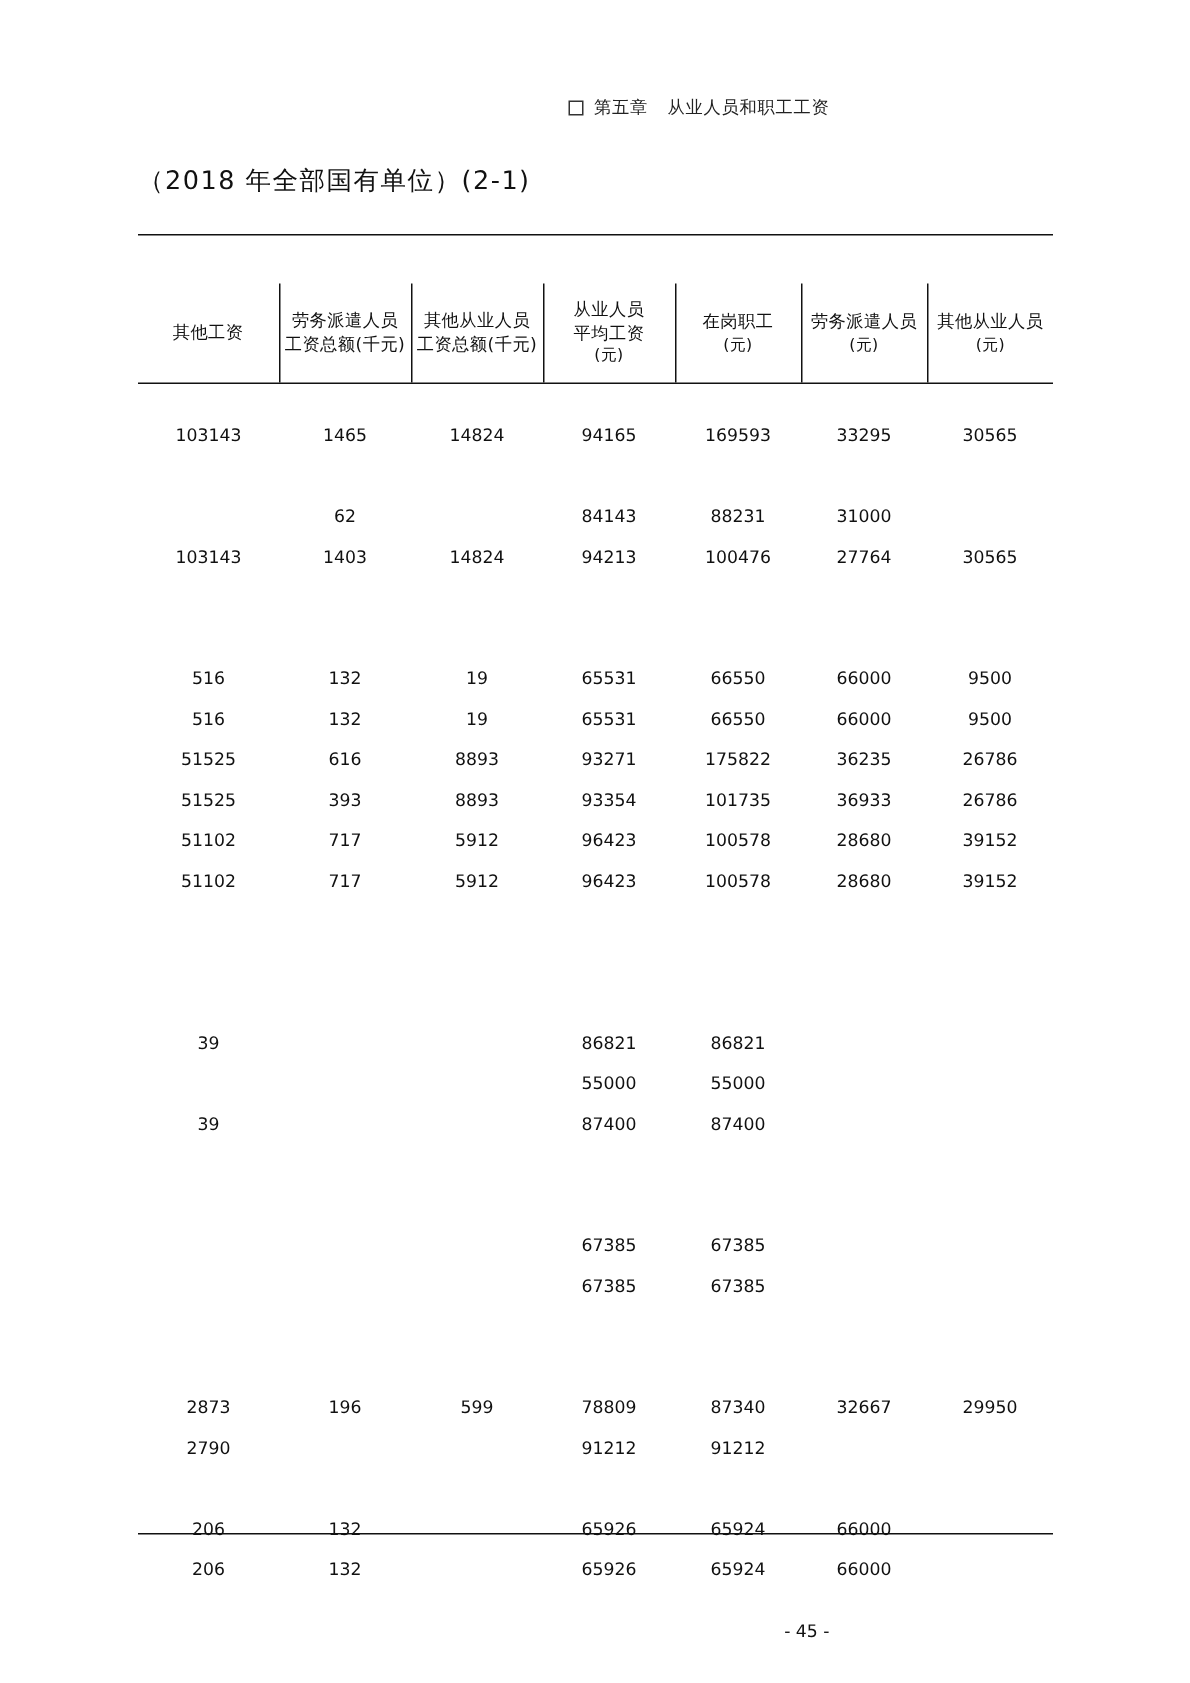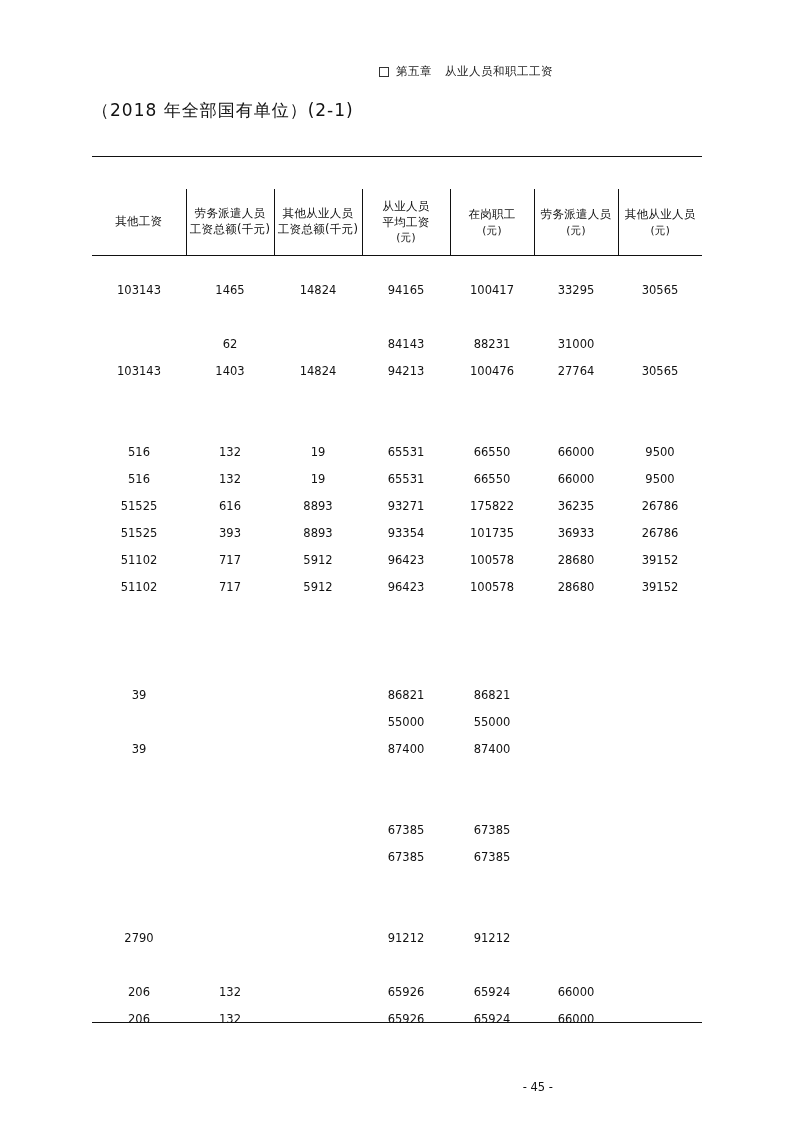--- a/index.html
+++ b/index.html
@@ -38,21 +38,21 @@
     display: inline-block;
     width: 8px;
     height: 8px;
     border: 1px solid #333;
     background: #fff;
   }
   .head-chapter { margin-right: 6px; }
 
   .title-line {
     position: absolute;
-    top: 99px;
+    top: 109px;
     left: 92px;
     font-size: 17px;
     letter-spacing: 1px;
     color: #111;
     font-family: "DejaVu Sans", "Liberation Sans", sans-serif;
   }
 
   
   .table-wrap {
     position: absolute;
@@ -211,21 +211,21 @@
           <td></td>
           <td></td>
         </tr>
       </thead>
       <tbody id="table-body">
           <tr>
             <td>103143</td>
             <td>1465</td>
             <td>14824</td>
             <td>94165</td>
-            <td>100417</td>
+            <td>169593</td>
             <td>33295</td>
             <td>30565</td>
           </tr>
           <tr class="gap">
             <td></td>
             <td></td>
             <td></td>
             <td></td>
             <td></td>
             <td></td>
@@ -387,20 +387,29 @@
           <tr class="gap-big">
             <td></td>
             <td></td>
             <td></td>
             <td></td>
             <td></td>
             <td></td>
             <td></td>
           </tr>
           <tr>
+            <td>2873</td>
+            <td>196</td>
+            <td>599</td>
+            <td>78809</td>
+            <td>87340</td>
+            <td>32667</td>
+            <td>29950</td>
+          </tr>
+          <tr>
             <td>2790</td>
             <td></td>
             <td></td>
             <td>91212</td>
             <td>91212</td>
             <td></td>
             <td></td>
           </tr>
           <tr class="gap">
             <td></td>

